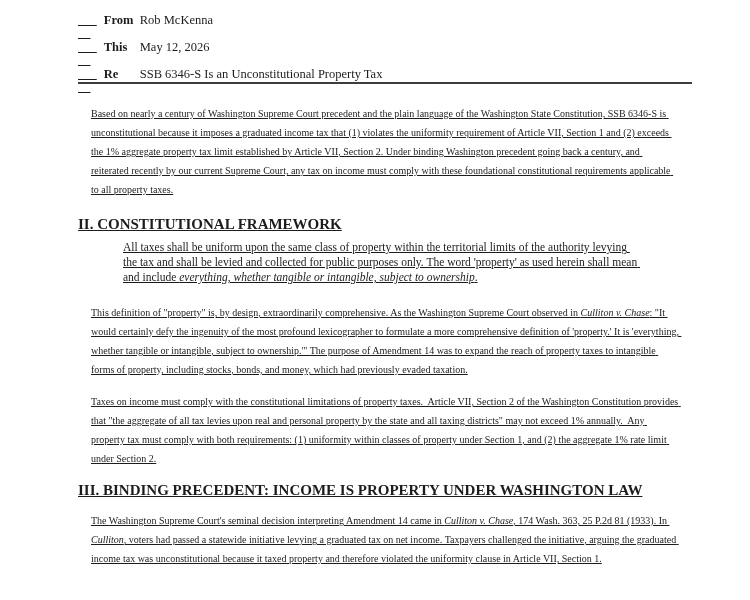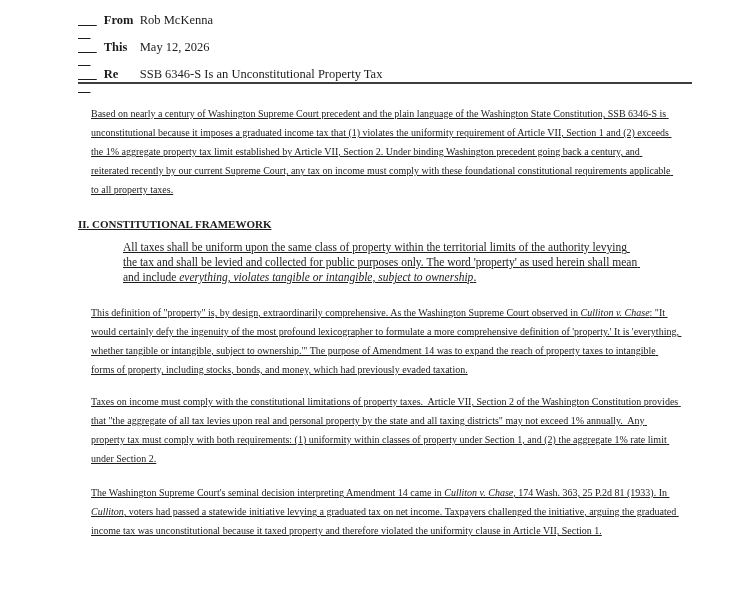--- a/index.html
+++ b/index.html
@@ -46,21 +46,21 @@
     width: 100%;
   }
   
   .para {
     font-size: 10px;
     line-height: 19px;
     margin: 13px;
     white-space: pre-wrap;
   }
   .heading {
-    font-size: 11px;
+    font-size: 15px;
     line-height: 15px;
     font-weight: bold;
     margin: 0;
     white-space: pre-wrap;
   }
   .it { font-style: italic; }
   .intro            { margin-top: 20px; margin-bottom: 18px; }
   .h-framework      { margin-bottom: 8px; }
   .p-amendment      { margin-bottom: 18px; }
   .quote {
@@ -93,23 +93,24 @@
     </div>
   </div>
 
   <hr class="rule">
 
   <p class="para intro">Based on nearly a century of Washington Supreme Court precedent and the plain language of the Washington State Constitution, SSB 6346-S is unconstitutional because it imposes a graduated income tax that (1) violates the uniformity requirement of Article VII, Section 1 and (2) exceeds the 1% aggregate property tax limit established by Article VII, Section 2. Under binding Washington precedent going back a century, and reiterated recently by our current Supreme Court, any tax on income must comply with these foundational constitutional requirements applicable to all property taxes.</p>
 
   <div class="heading h-framework">II. CONSTITUTIONAL FRAMEWORK</div>
 
 
-  <div class="quote"><span>All taxes shall be uniform upon the same class of property within the territorial limits of the authority levying the tax and shall be levied and collected for public purposes only. The word 'property' as used herein shall mean and include </span><span class="it">everything, violates tangible or intangible, subject to ownership</span><span>.</span></div>
+  <div class="quote"><span>All taxes shall be uniform upon the same class of property within the territorial limits of the authority levying the tax and shall be levied and collected for public purposes only. The word 'property' as used herein shall mean and include </span><span class="it">everything, whether tangible or intangible, subject to ownership</span><span>.</span></div>
 
   <p class="para p-definition"><span>This definition of "property" is, by design, extraordinarily comprehensive. As the Washington Supreme Court observed in </span><span class="it">Culliton v. Chase</span><span>: "It would certainly defy the ingenuity of the most profound lexicographer to formulate a more comprehensive definition of 'property.' It is 'everything, whether tangible or intangible, subject to ownership.'" The purpose of Amendment 14 was to expand the reach of property taxes to intangible forms of property, including stocks, bonds, and money, which had previously evaded taxation.</span></p>
 
   <p class="para p-limits">Taxes on income must comply with the constitutional limitations of property taxes.  Article VII, Section 2 of the Washington Constitution provides that "the aggregate of all tax levies upon real and personal property by the state and all taxing districts" may not exceed 1% annually.  Any property tax must comply with both requirements: (1) uniformity within classes of property under Section 1, and (2) the aggregate 1% rate limit under Section 2.</p>
 
+  <div class="heading h-precedent">III. BINDING PRECEDENT: INCOME IS PROPERTY UNDER WASHINGTON LAW</div>
 
 
   <p class="para p-culliton"><span>The Washington Supreme Court's seminal decision interpreting Amendment 14 came in </span><span class="it">Culliton v. Chase</span><span>, 174 Wash. 363, 25 P.2d 81 (1933). In </span><span class="it">Culliton</span><span>, voters had passed a statewide initiative levying a graduated tax on net income. Taxpayers challenged the initiative, arguing the graduated income tax was unconstitutional because it taxed property and therefore violated the uniformity clause in Article VII, Section 1.</span></p>
 
 </div>
 
 </body></html>

